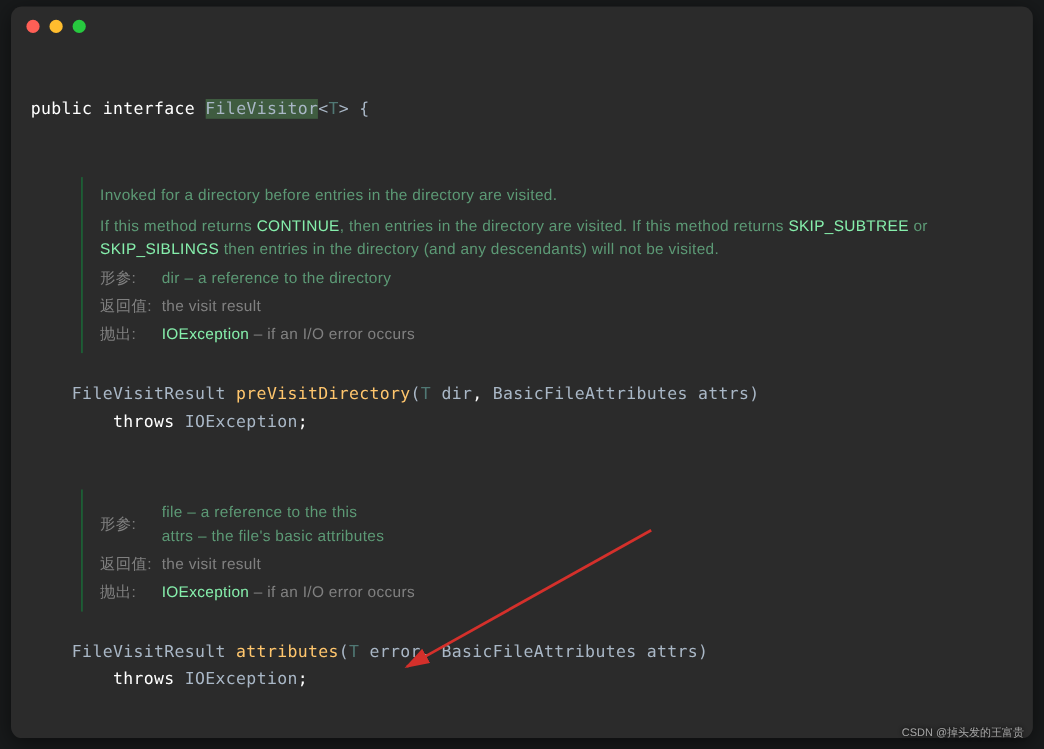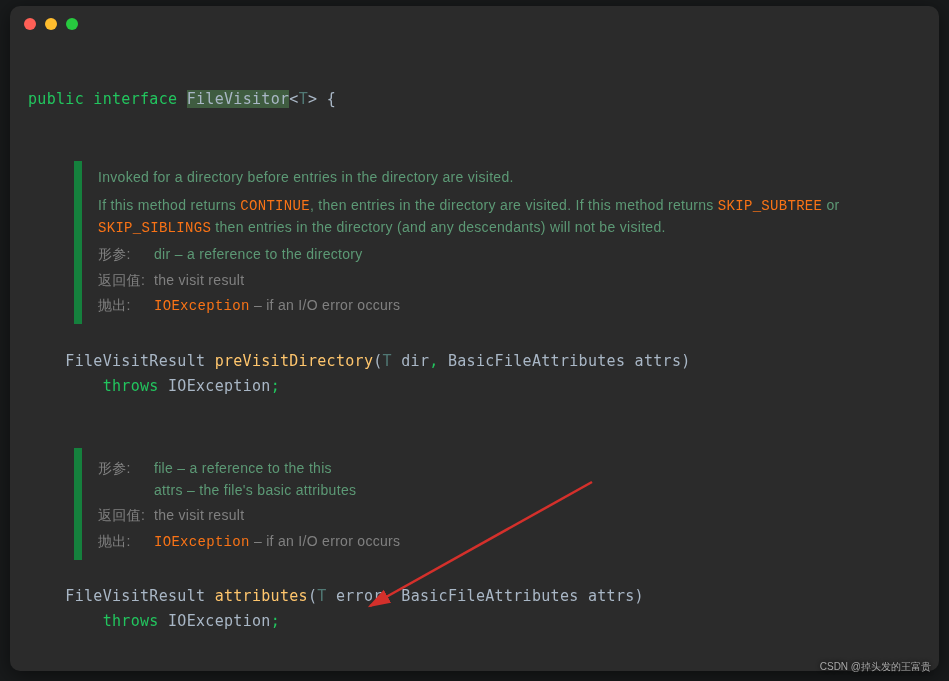--- a/index.html
+++ b/index.html
@@ -7,33 +7,33 @@
        font-size:15px;line-height:1.65;color:#bfc5ce;position:relative;overflow:hidden;
        box-sizing:border-box;}
   .window{position:absolute;left:10px;top:6px;right:10px;bottom:10px;
           background:#2b2b2b;border-radius:10px;box-shadow:0 4px 20px rgba(0,0,0,.5);
           overflow:hidden;}
   .titlebar{height:36px;display:flex;align-items:center;padding-left:14px;gap:9px;}
   .tb-btn{width:12px;height:12px;border-radius:50%;}
   .red{background:#ff5f56;} .yellow{background:#ffbd2e;} .green{background:#27c93f;}
   .code{position:absolute;left:18px;right:18px;top:56px;white-space:pre;color:#a9b7c6;
         letter-spacing:.3px;}
-  .kw{color:#22c55e;}
+  .kw{color:#ffffff;}
   .type{color:#a9b7c6;}
   .method{color:#ffc66d;}
   .paren{color:#a9b7c6;}
   .hl{background:#3f5c40;}
   .gen{color:#507874;}
-  .docblock{margin-left:46px;border-left:8px solid #15803d;padding:6px 0 6px 16px;
+  .docblock{margin-left:46px;border-left:1px solid #15803d;padding:6px 0 6px 16px;
             font-family:-apple-system,BlinkMacSystemFont,'Segoe UI',Helvetica,sans-serif;
             font-size:14px;line-height:1.55;white-space:normal;color:#5c9975;max-width:780px;}
   .docblock .main{margin-bottom:6px;}
-  .doccode{color:#f97316;font-family:Liberation Mono, monospace;}
+  .doccode{color:#86efac;font-family:Liberation Sans, sans-serif;}
   .grey{color:#808080;}
-  .row{display:flex;margin-top:4px;}
+  .row{display:flex;margin-top:4px;align-items:center;}
   .row .lbl{width:56px;flex-shrink:0;}
   .watermark{position:absolute;right:18px;bottom:6px;color:#a8a8a8;font-size:10px;
              font-family:-apple-system,sans-serif;text-shadow:0 0 4px #000;}
   .arrow{position:absolute;pointer-events:none;}
 </style>
 </head>
 <body>
 
 <div class="window">
   <div class="titlebar">

